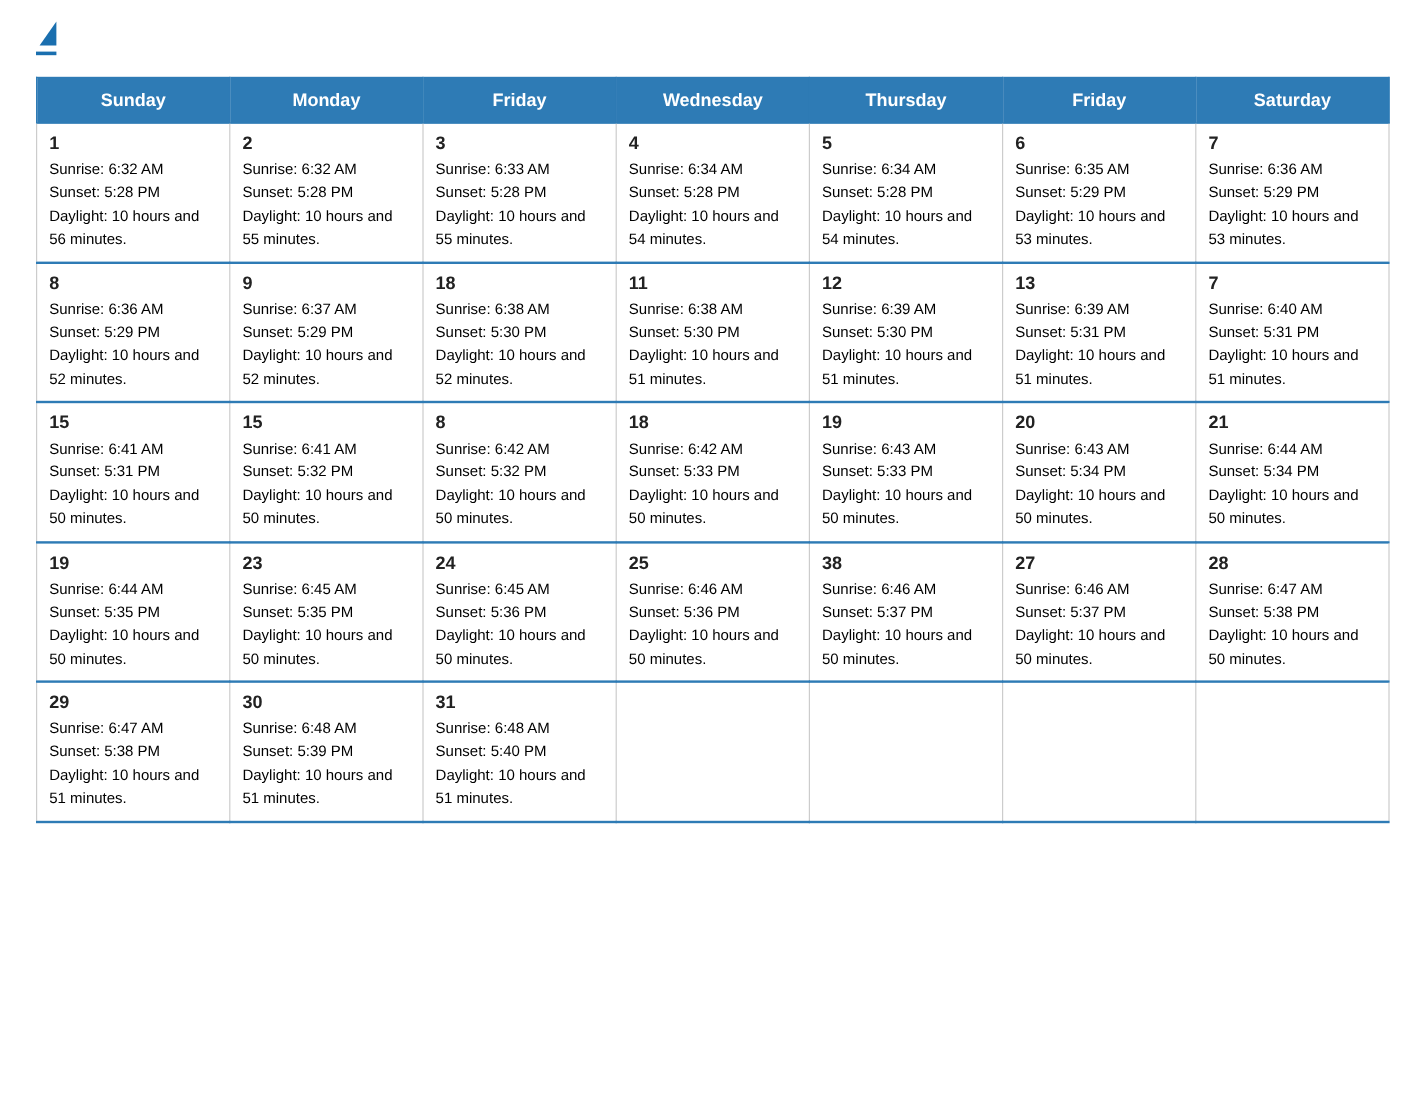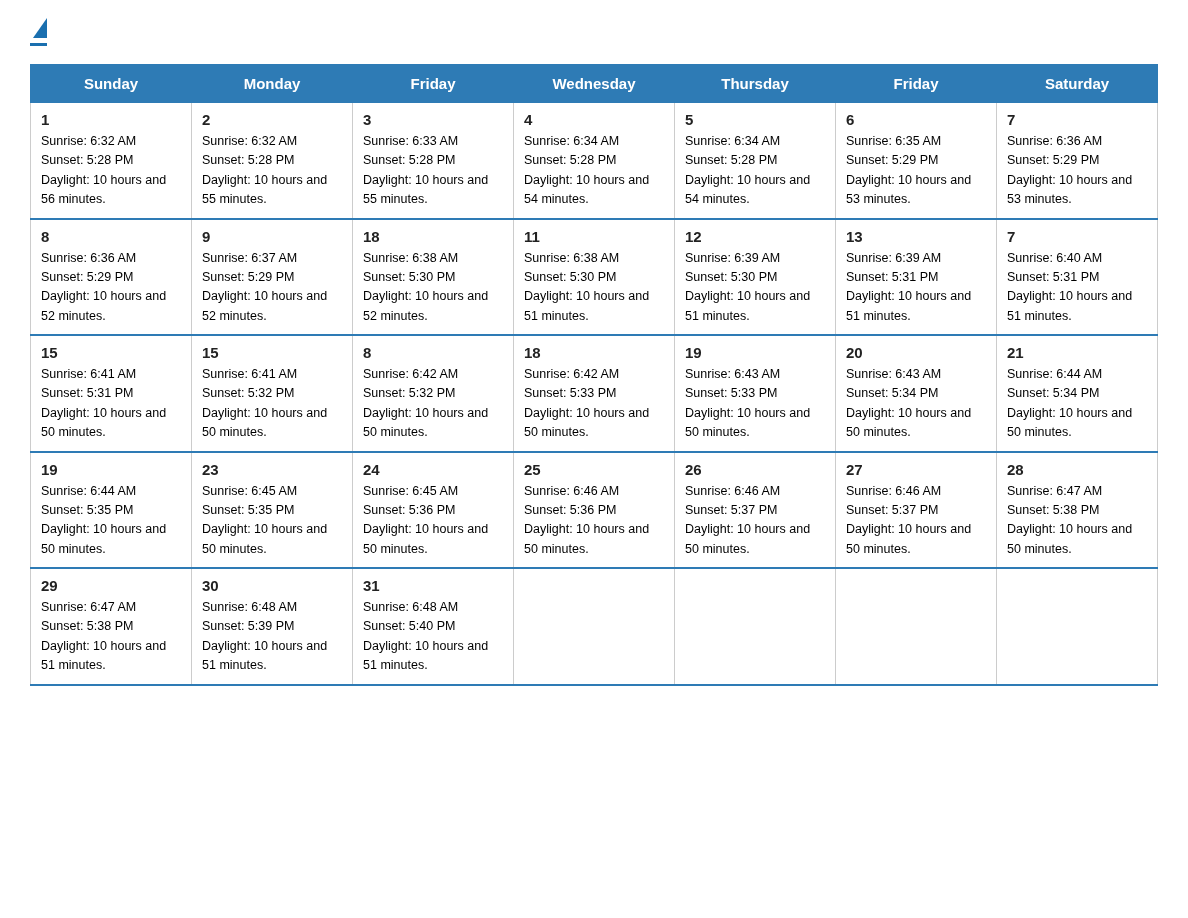--- a/index.html
+++ b/index.html
@@ -238,21 +238,21 @@
         </td>
         <td>
           <div class="day-number">24</div>
           <div class="day-info">Sunrise: 6:45 AM<br>Sunset: 5:36 PM<br>Daylight: 10 hours and 50 minutes.</div>
         </td>
         <td>
           <div class="day-number">25</div>
           <div class="day-info">Sunrise: 6:46 AM<br>Sunset: 5:36 PM<br>Daylight: 10 hours and 50 minutes.</div>
         </td>
         <td>
-          <div class="day-number">26</div>
+          <div class="day-number">38</div>
           <div class="day-info">Sunrise: 6:46 AM<br>Sunset: 5:37 PM<br>Daylight: 10 hours and 50 minutes.</div>
         </td>
         <td>
           <div class="day-number">27</div>
           <div class="day-info">Sunrise: 6:46 AM<br>Sunset: 5:37 PM<br>Daylight: 10 hours and 50 minutes.</div>
         </td>
         <td>
           <div class="day-number">28</div>
           <div class="day-info">Sunrise: 6:47 AM<br>Sunset: 5:38 PM<br>Daylight: 10 hours and 50 minutes.</div>
         </td>

